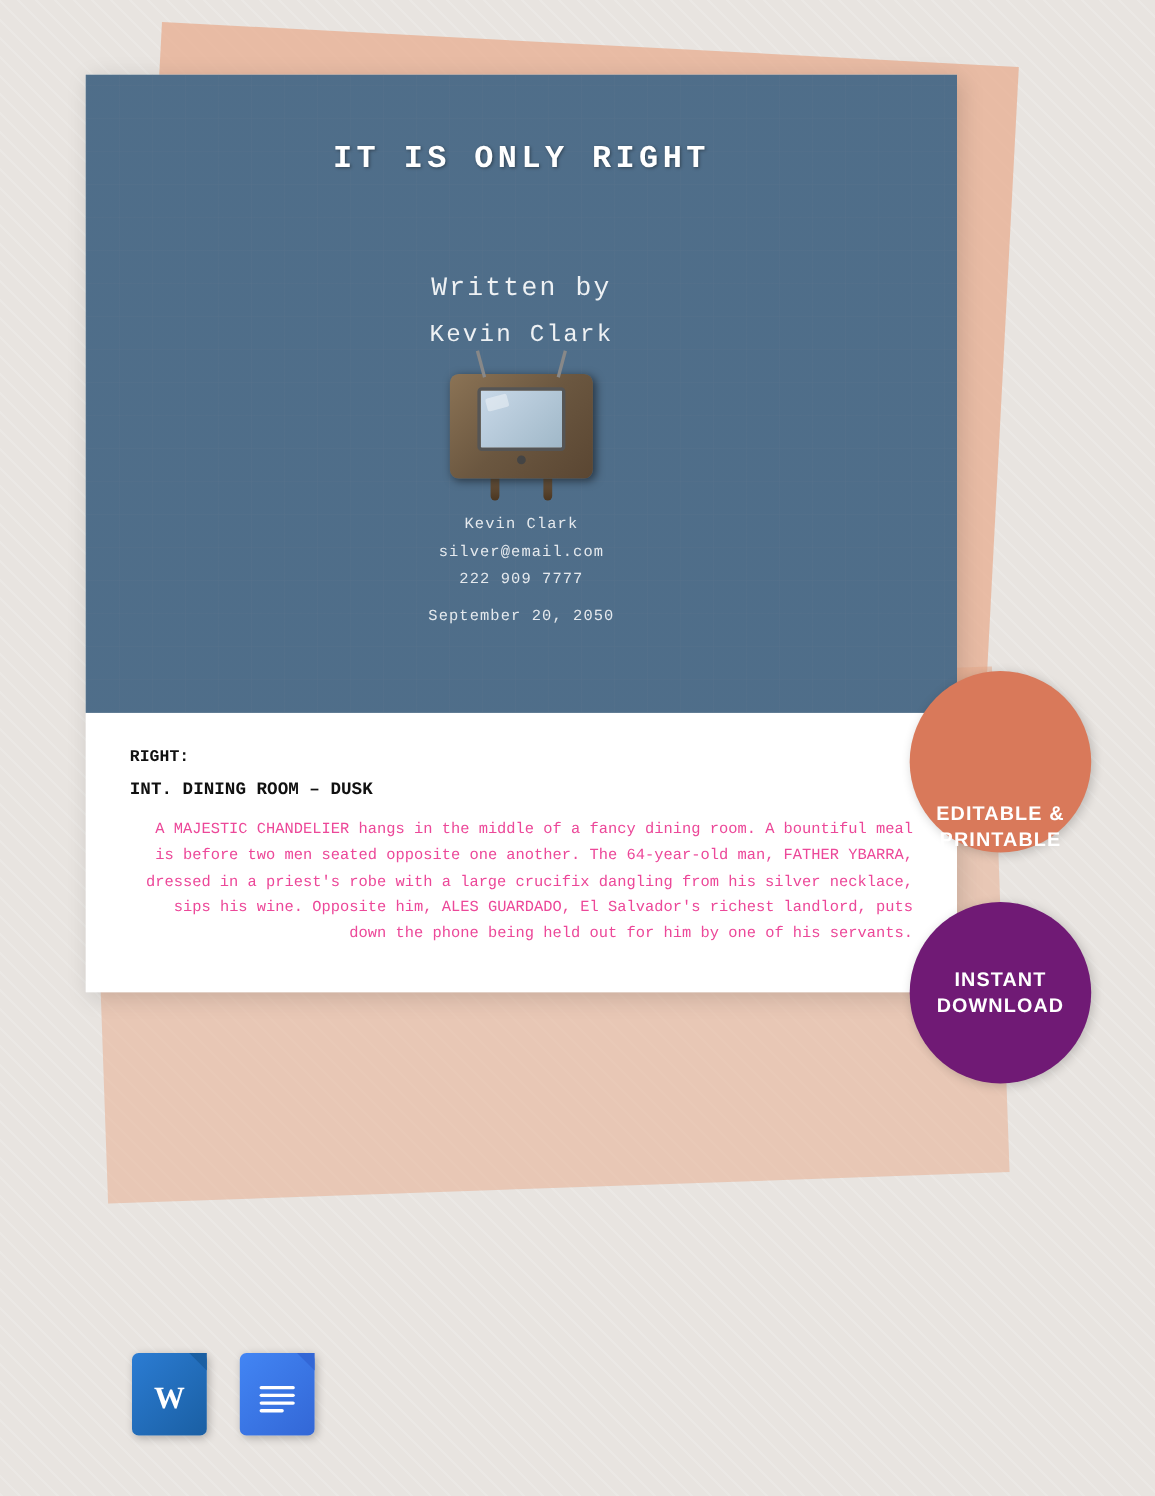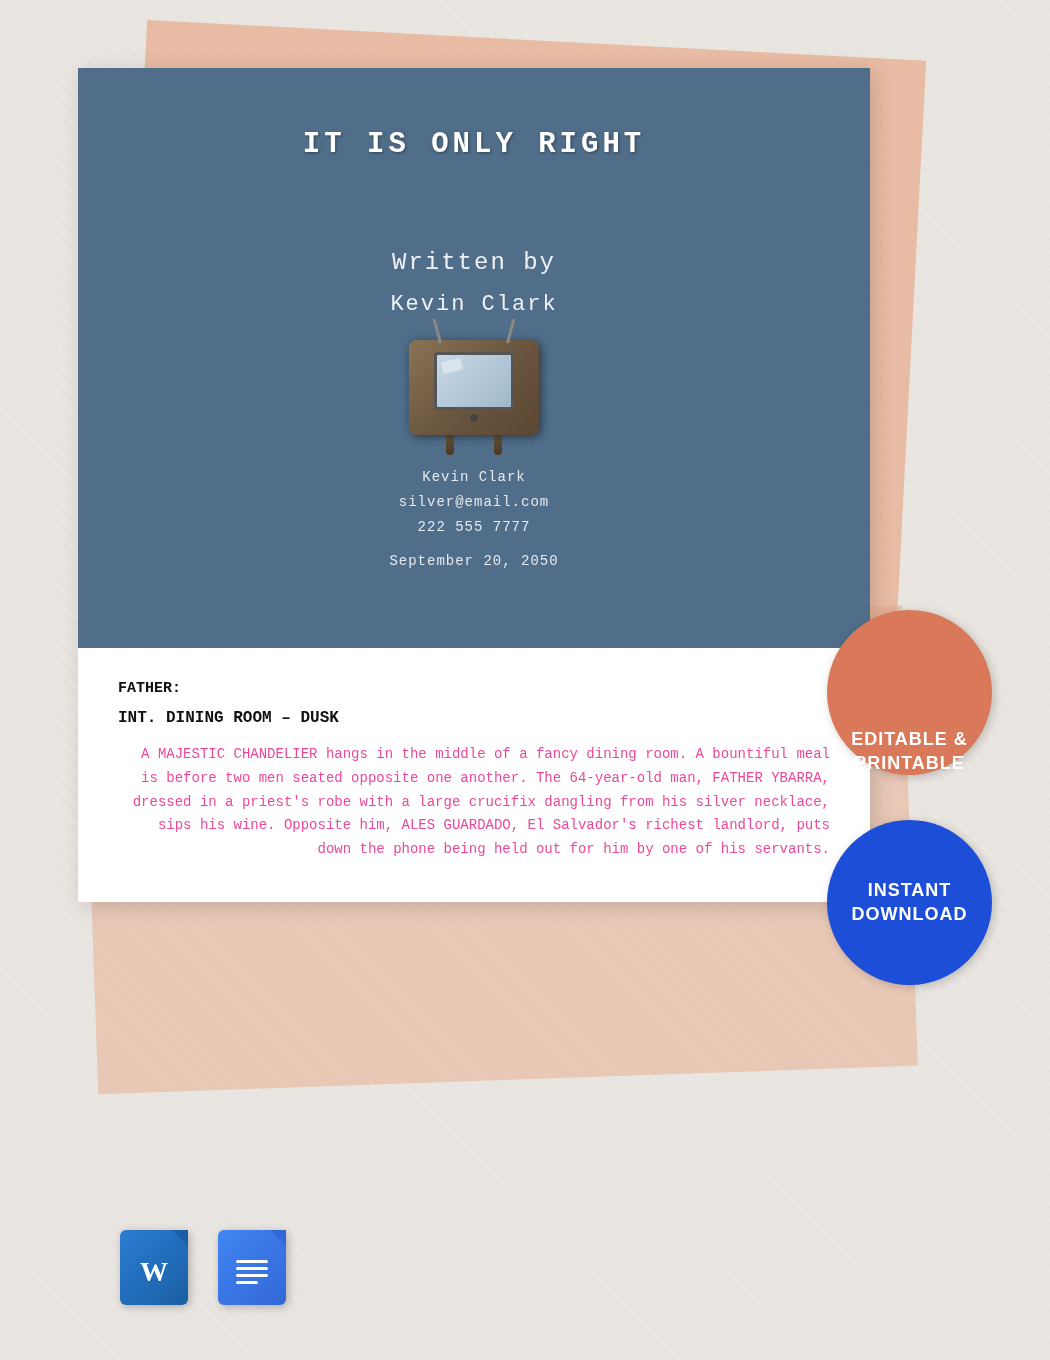--- a/index.html
+++ b/index.html
@@ -280,21 +280,21 @@
       letter-spacing: 1px;
       line-height: 1.3;
     }
 
     .badge-download {
       position: absolute;
       top: 820px;
       right: 58px;
       width: 165px;
       height: 165px;
-      background-color: #1d4ed8;
+      background-color: #701a75;
       border-radius: 50%;
       display: flex;
       align-items: center;
       justify-content: center;
       z-index: 5;
       box-shadow: 2px 2px 10px rgba(0,0,0,0.2);
     }
 
     .badge-download-text {
       color: white;
@@ -422,30 +422,30 @@
         <div class="tv-legs">
           <div class="tv-leg"></div>
           <div class="tv-leg"></div>
         </div>
       </div>
     </div>
 
     <div class="cover-contact">
       <div>Kevin Clark</div>
       <div>silver@email.com</div>
-      <div>222 555 7777</div>
+      <div>222 909 7777</div>
     </div>
 
     <div class="cover-date">September 20, 2050</div>
 
   </div>
 
   <div class="content-section">
 
-    <div class="script-fadein">FATHER:</div>
+    <div class="script-fadein">RIGHT:</div>
 
     <div class="script-scene">INT. DINING ROOM – DUSK</div>
 
     <div class="script-body">A MAJESTIC CHANDELIER hangs in the middle of a fancy dining room. A bountiful meal is before two men seated opposite one another. The 64-year-old man, FATHER YBARRA, dressed in a priest's robe with a large crucifix dangling from his silver necklace, sips his wine. Opposite him, ALES GUARDADO, El Salvador's richest landlord, puts down the phone being held out for him by one of his servants.</div>
 
   </div>
 
 </div>
 
 <div class="badge-editable">

